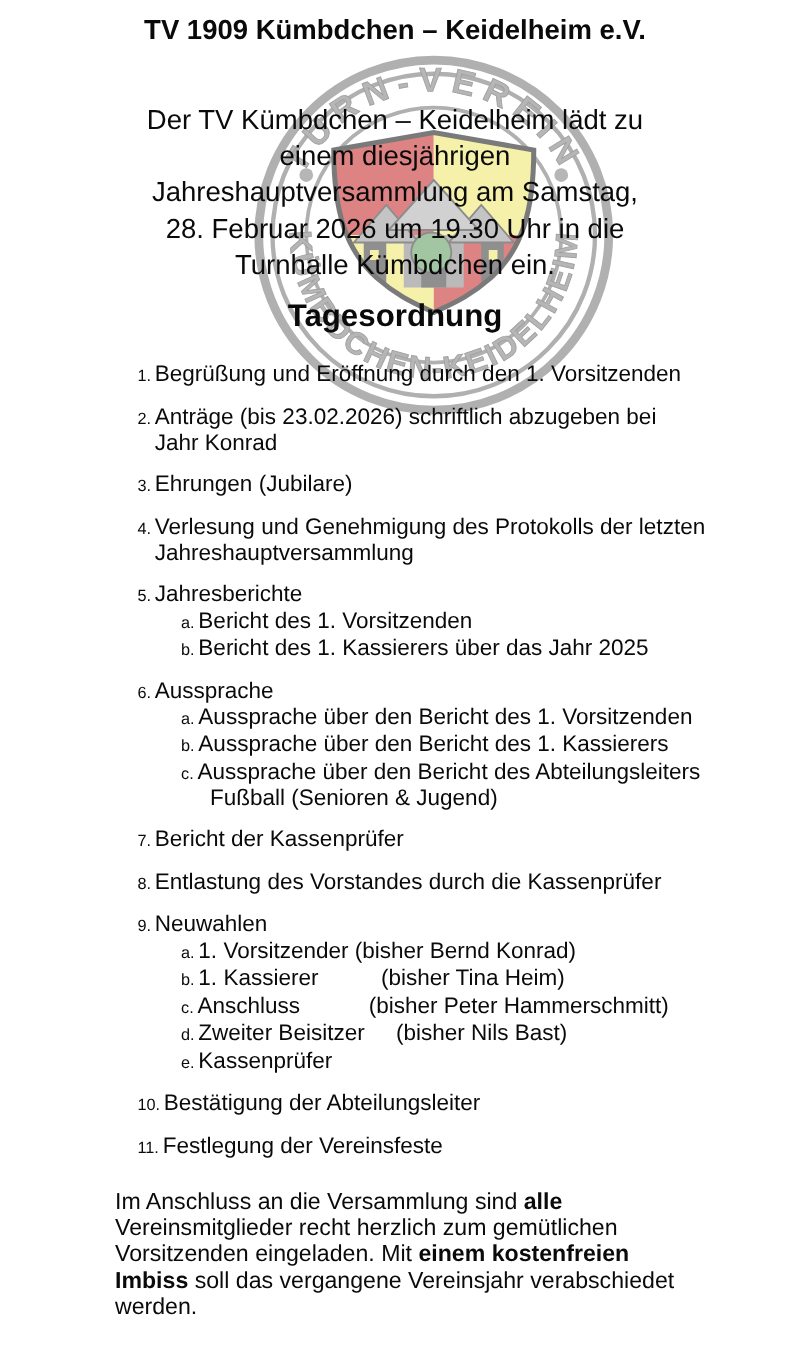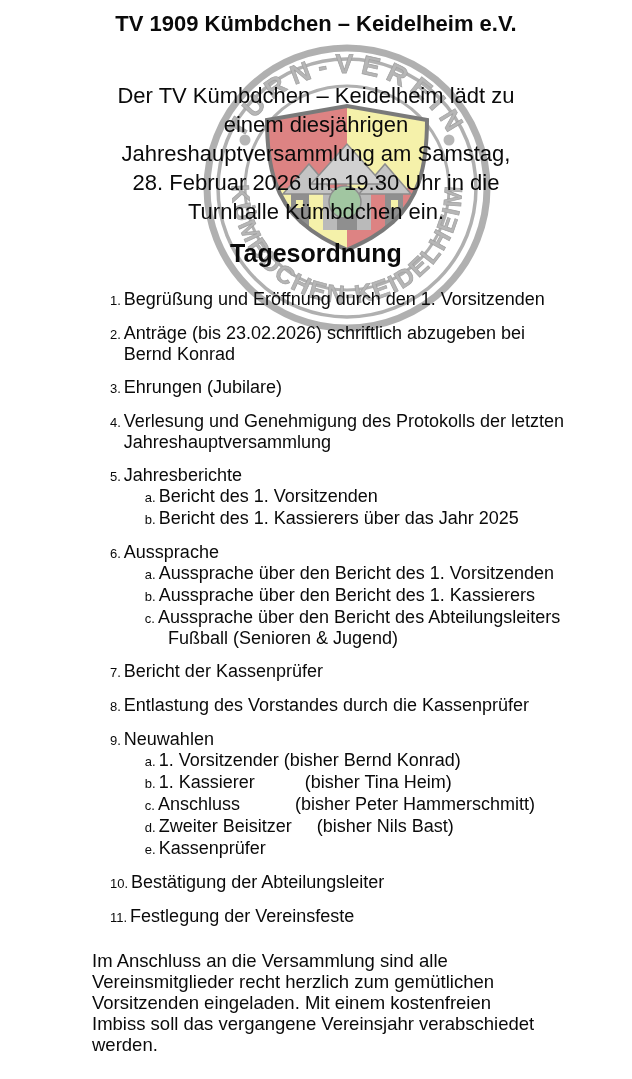--- a/index.html
+++ b/index.html
@@ -13,21 +13,21 @@
   .intro{margin:45px 0 0;font-size:22px;line-height:29px;font-weight:400;text-align:center;}
   .agenda-heading{margin:14px 0 0;font-size:25px;line-height:27px;font-weight:700;text-align:center;}
   .agenda{list-style:none;margin:0;padding:22px 0 0 110px;font-size:18px;line-height:21px;}
   .agenda li{display:flex;align-items:baseline;margin:0 0 12px;}
   .num{font-size:13px;margin-right:3px;flex:0 0 auto;}
   .txt{flex:1 1 auto;}
   .ln{white-space:pre-wrap;}
   .sub-item{display:flex;align-items:baseline;margin-left:21px;}
   .letter{font-size:13px;margin-right:3px;flex:0 0 auto;}
   .closing{margin:22px 0 0 92px;font-size:18.5px;line-height:21px;}
-  .b{font-weight:400;}
+  .b{font-weight:700;}
   .arc-top{font-family:"Liberation Sans",sans-serif;font-weight:700;font-size:27px;letter-spacing:7px;fill:#828282;stroke:#5c5c5c;stroke-width:.7;}
   .arc-bottom{font-family:"Liberation Sans",sans-serif;font-weight:700;font-size:25px;letter-spacing:2px;fill:#828282;stroke:#5c5c5c;stroke-width:.7;}
 </style>
 </head>
 <body>
 
 <div class="page">
 
   <div class="watermark">
     <svg width="292" height="292" viewBox="-146 -146 292 292" xmlns="http://www.w3.org/2000/svg">
@@ -79,21 +79,21 @@
         <li class="item">
           <span class="num">1.</span>
           <div class="txt">
             <div class="ln">Begrüßung und Eröffnung durch den 1. Vorsitzenden</div>
           </div>
         </li>
         <li class="item">
           <span class="num">2.</span>
           <div class="txt">
             <div class="ln">Anträge (bis 23.02.2026) schriftlich abzugeben bei</div>
-            <div class="ln">Bernd Konrad</div>
+            <div class="ln">Jahr Konrad</div>
           </div>
         </li>
         <li class="item">
           <span class="num">3.</span>
           <div class="txt">
             <div class="ln">Ehrungen (Jubilare)</div>
           </div>
         </li>
         <li class="item">
           <span class="num">4.</span>

